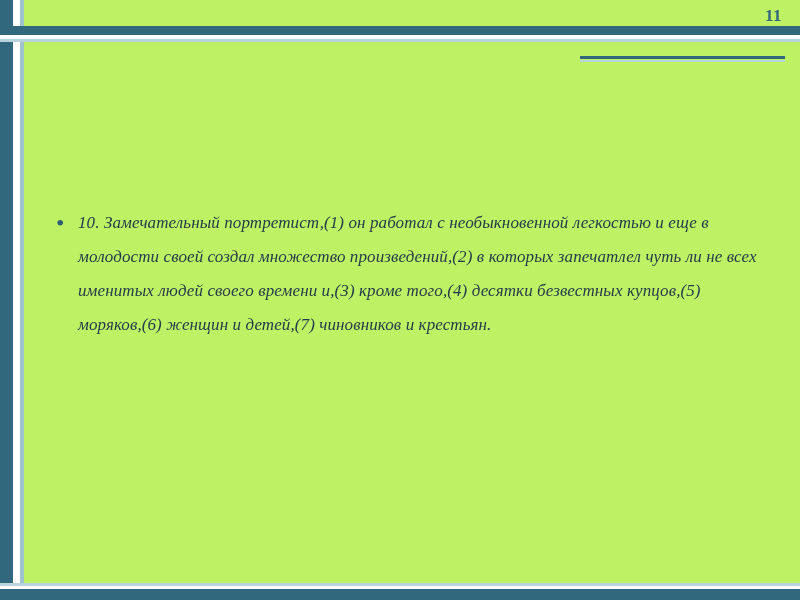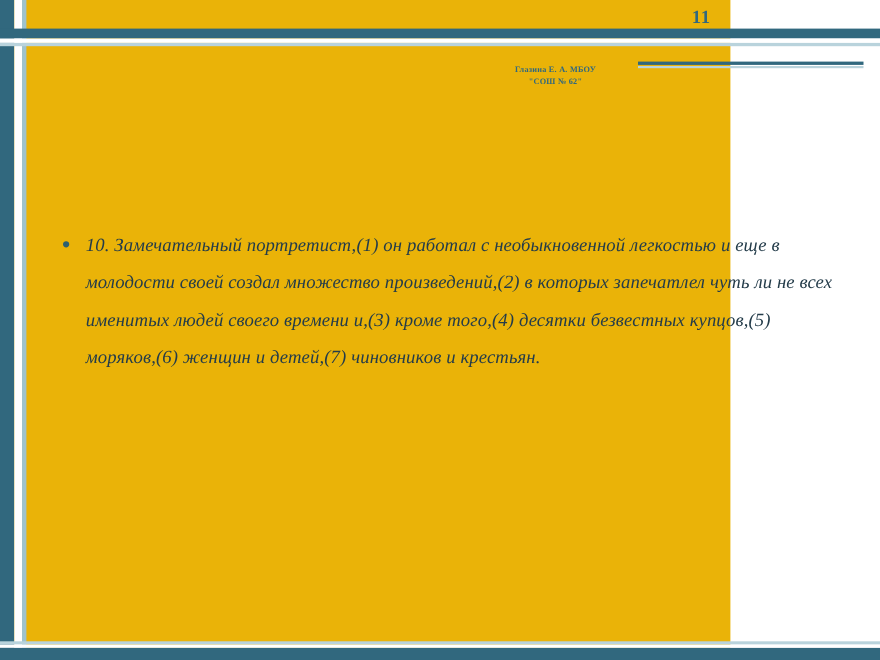--- a/index.html
+++ b/index.html
@@ -8,23 +8,23 @@
   }
   body {
     width: 800px;
     height: 600px;
     background: #ffffff;
     font-family: "Liberation Serif", serif;
     overflow: hidden;
   }
   .slide {
     position: relative;
-    width: 664px;
-    height: 600px;
-    background: #eab308;
+    width: 800px;
+    height: 600px;
+    background: #bef264;
     box-sizing: border-box;
   }
 
   
   .left-bar-outer {
     position: absolute;
     left: 0;
     top: 0;
     width: 13px;
     height: 600px;
@@ -182,24 +182,20 @@
   <div class="left-bar-outer"></div>
   <div class="left-bar-inner"></div>
   <div class="left-bar-thin"></div>
 
   <div class="top-band-dark"></div>
   <div class="top-band-light"></div>
   <div class="top-band-pale"></div>
 
   <div class="slide-number">11</div>
 
-  <div class="header-text">
-    <div>Глазина Е. А. МБОУ</div>
-    <div>"СОШ № 62"</div>
-  </div>
 
   <div class="header-rule"></div>
   <div class="header-rule-2"></div>
 
   <div class="content">
     <div class="bullet-row">
       <div class="bullet-dot">•</div>
       <div class="bullet-text">10. Замечательный портретист,(1) он работал с необыкновенной легкостью и еще в молодости своей создал множество произведений,(2) в которых запечатлел чуть ли не всех именитых людей своего времени и,(3) кроме того,(4) десятки безвестных купцов,(5) моряков,(6) женщин и детей,(7) чиновников и крестьян.</div>
     </div>
   </div>

